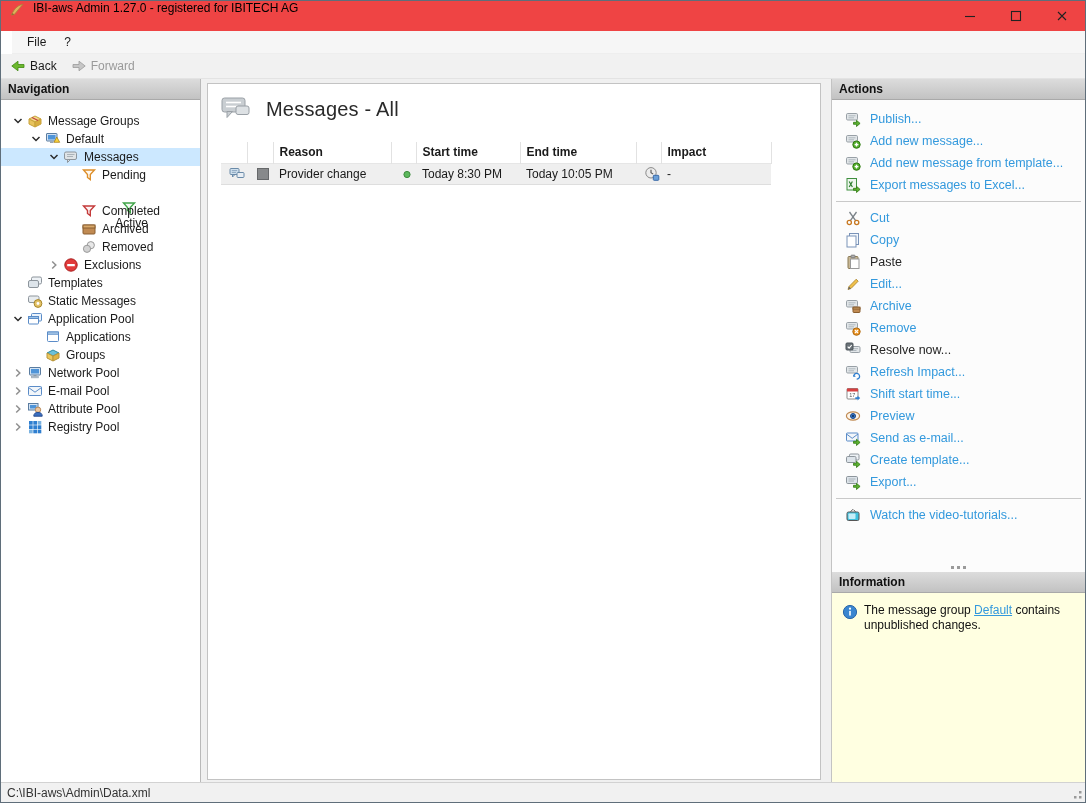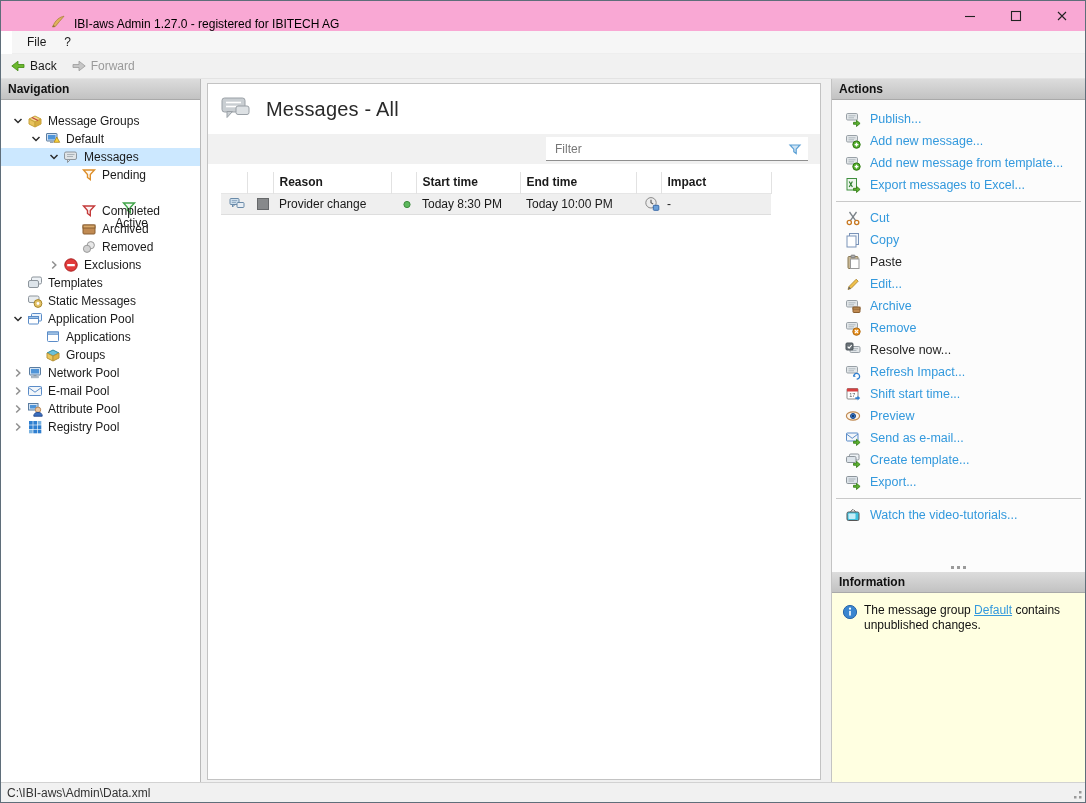--- a/index.html
+++ b/index.html
@@ -3,21 +3,21 @@
 <meta charset="utf-8">
 <style>
   * { margin:0; padding:0; box-sizing:border-box; }
   html,body { background:#e8e8e8; font-family:"Liberation Sans", sans-serif; }
   .window {
     width:1086px; height:803px; background:#fff;
     border:1px solid #5f6e7a; display:flex; flex-direction:column;
     position:relative; overflow:hidden;
   }
   
-  .titlebar { height:30px; background:#f9a8d4; display:flex; align-items:flex-end; flex:0 0 auto;padding-left:41px; }
+  .titlebar { height:30px; background:#ef4444; display:flex; align-items:flex-start; flex:0 0 auto; }
   .titlebar .appicon { width:18px; height:18px; margin:0 6px 0 8px; display:flex; align-items:center; }
   .titlebar .title { font-size:12px; color:#000; flex:1 1 auto; }
   .winbtn { width:46px; height:30px; display:flex; align-items:center; justify-content:center; }
   
   .menubar { height:23px; background:#f6f6f6; display:flex; align-items:center; font-size:12px; color:#1a1a1a; border-bottom:1px solid #eeeeee; flex:0 0 auto;margin-left:11px; }
   .menubar .mitem { padding:0 9px; height:100%; display:flex; align-items:center; }
   .menubar .mitem:first-child { margin-left:6px; }
   .toolbar { height:25px; background:#f1f1f1; display:flex; align-items:center; font-size:12px; border-bottom:1px solid #e3e3e3; flex:0 0 auto; }
   .tbtn { display:flex; align-items:center; gap:4px; padding:0 7px; height:100%; color:#1a1a1a; }
   .tbtn.disabled { color:#9a9a9a; }
@@ -370,30 +370,20 @@
       <div class="main-head">
         <span class="bigicon"><svg width="32" height="32" viewBox="0 0 32 32">
               <rect x="2" y="5" width="23" height="14" rx="2.5" fill="#c9ced2" stroke="#9aa0a6"></rect>
               <path d="M7 18.5 v6 l5.5 -6 z" fill="#c9ced2" stroke="#9aa0a6"></path>
               <line x1="6" y1="9.5" x2="21" y2="9.5" stroke="#fff" stroke-width="1.6"></line>
               <line x1="6" y1="13.5" x2="18" y2="13.5" stroke="#fff" stroke-width="1.6"></line>
               <rect x="16" y="13" width="13" height="8.5" rx="2" fill="#dde1e4" stroke="#9aa0a6"></rect>
             </svg></span>
         <span class="main-title">Messages - All</span>
       </div>
-      <div class="filter-bar">
-        <div class="filter-box">
-          <input type="text" placeholder="Filter" style="">
-          <span class="ficon">
-              <svg width="16" height="16" viewBox="0 0 16 16">
-                <path d="M3 4 h10 l-3.8 4.2 v4.4 l-2.4 -1.9 v-2.5 z" fill="#cfe4f5" stroke="#5a9fd4" stroke-width="1.2"></path>
-              </svg>
-            </span>
-        </div>
-      </div>
       <table class="msg-table">
         <colgroup>
           <col style="width:26px">
             <col style="width:26px">
             <col style="width:118px">
             <col style="width:25px">
           <col style="width:104px">
             <col style="width:116px">
             <col style="width:25px">
             <col style="width:110px">
@@ -426,21 +416,21 @@
                     <rect x="2.5" y="2.5" width="11" height="11" fill="#87898b" stroke="#66686a"></rect>
                   </svg>
                 </span></td>
             <td>Provider change</td>
             <td class="cell-icon"><span>
                   <svg width="16" height="16" viewBox="0 0 16 16">
                     <circle cx="8" cy="8.5" r="3.1" fill="#5cb85c" stroke="#3d8b3d"></circle>
                   </svg>
                 </span></td>
             <td>Today 8:30 PM</td>
-            <td>Today 10:00 PM</td>
+            <td>Today 10:05 PM</td>
             <td class="cell-icon"><span>
                   <svg width="16" height="16" viewBox="0 0 16 16">
                     <circle cx="7" cy="6.8" r="5.2" fill="#ececec" stroke="#8a8a8a"></circle>
                     <path d="M7 3.8 v3 l2.2 1.3" fill="none" stroke="#555" stroke-width="1.1"></path>
                     <rect x="9.3" y="9.3" width="5.5" height="5" rx="0.8" fill="#6a9fd8" stroke="#3a6aa8"></rect>
                   </svg>
                 </span></td>
             <td>-</td>
           </tr>
         </tbody>

